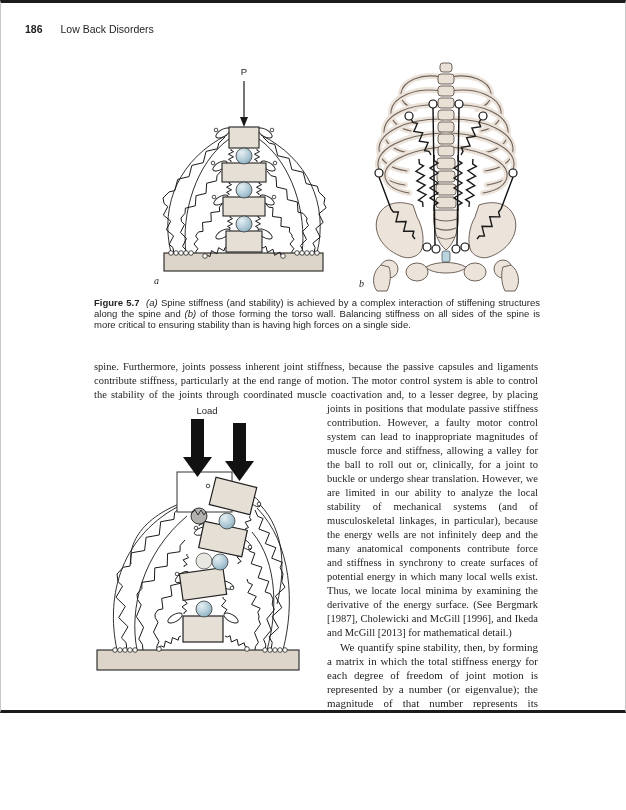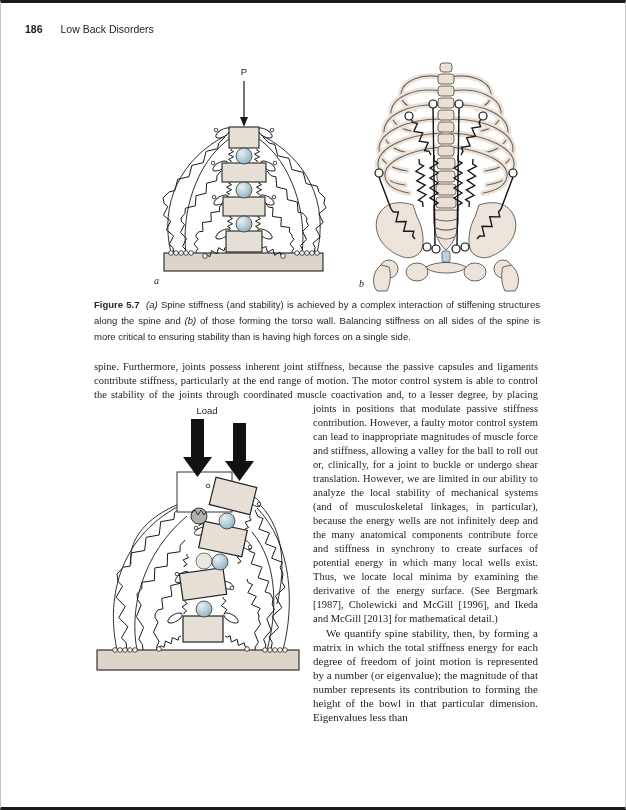--- a/index.html
+++ b/index.html
@@ -1,35 +1,35 @@
 <!DOCTYPE html>
 <html><head>
 <meta charset="utf-8">
 <style>
   html,body{margin:0;padding:0;background:#ffffff;}
   #page{
-    position:relative;width:626px;height:810px;background:#ffffff;overflow:hidden;
+    position:relative;width:626px;height:713px;background:#ffffff;overflow:hidden;
     border-top:3px solid #1b1b1b;border-bottom:3px solid #1b1b1b;
     border-left:1px solid #c6c6c6;border-right:1px solid #c6c6c6;
     box-sizing:border-box;
     font-family:"Liberation Serif", serif;color:#1d1d1d;
   }
   .hdr{position:absolute;left:24px;top:20px;font-family:"Liberation Sans",sans-serif;
        font-size:10.5px;color:#1d1d1d;}
   .hdr .pn{font-weight:bold;margin-right:15px;}
   .figa{position:absolute;left:140px;top:60px;}
   .figb{position:absolute;left:350px;top:56px;}
-  .cap{font-family:"Liberation Sans",sans-serif;font-size:9.5px;line-height:16px;
+  .cap{font-family:"Liberation Sans",sans-serif;font-size:9.5px;line-height:11px;
        text-align:justify;color:#262626;}
   .cap .fl{font-weight:bold;}
   .cap .it{font-style:italic;}
   #cap57{position:absolute;left:93px;top:294px;width:446px;}
   #bodyflow{position:absolute;left:93px;top:357px;width:444px;}
   .bodytext{font-size:10.5px;line-height:14px;text-align:justify;margin:0;}
-  .fig58{float:left;width:217px;margin:2px 2px 0 0;min-height:352px;}
+  .fig58{float:left;width:217px;margin:2px 16px 0 0;min-height:352px;}
   .fig58 svg{margin-left:-7px;display:block;}
   .fig58 .cap{width:211px;margin-top:5px;}
   .p2{margin:0;text-indent:13px;font-size:11px;line-height:14px;text-align:justify;}
   svg text{font-family:"Liberation Sans",sans-serif;}
   .lbl{font-family:"Liberation Serif",serif;font-style:italic;font-size:10px;}
   .bone{fill:#ece3da;stroke:#6e635a;stroke-width:1;}
   .bonefat{fill:none;stroke:#ece3da;stroke-width:6;stroke-linecap:round;}
   .boneln{fill:none;stroke:#6e635a;stroke-width:1.1;stroke-linecap:round;}
 </style>
 </head>

